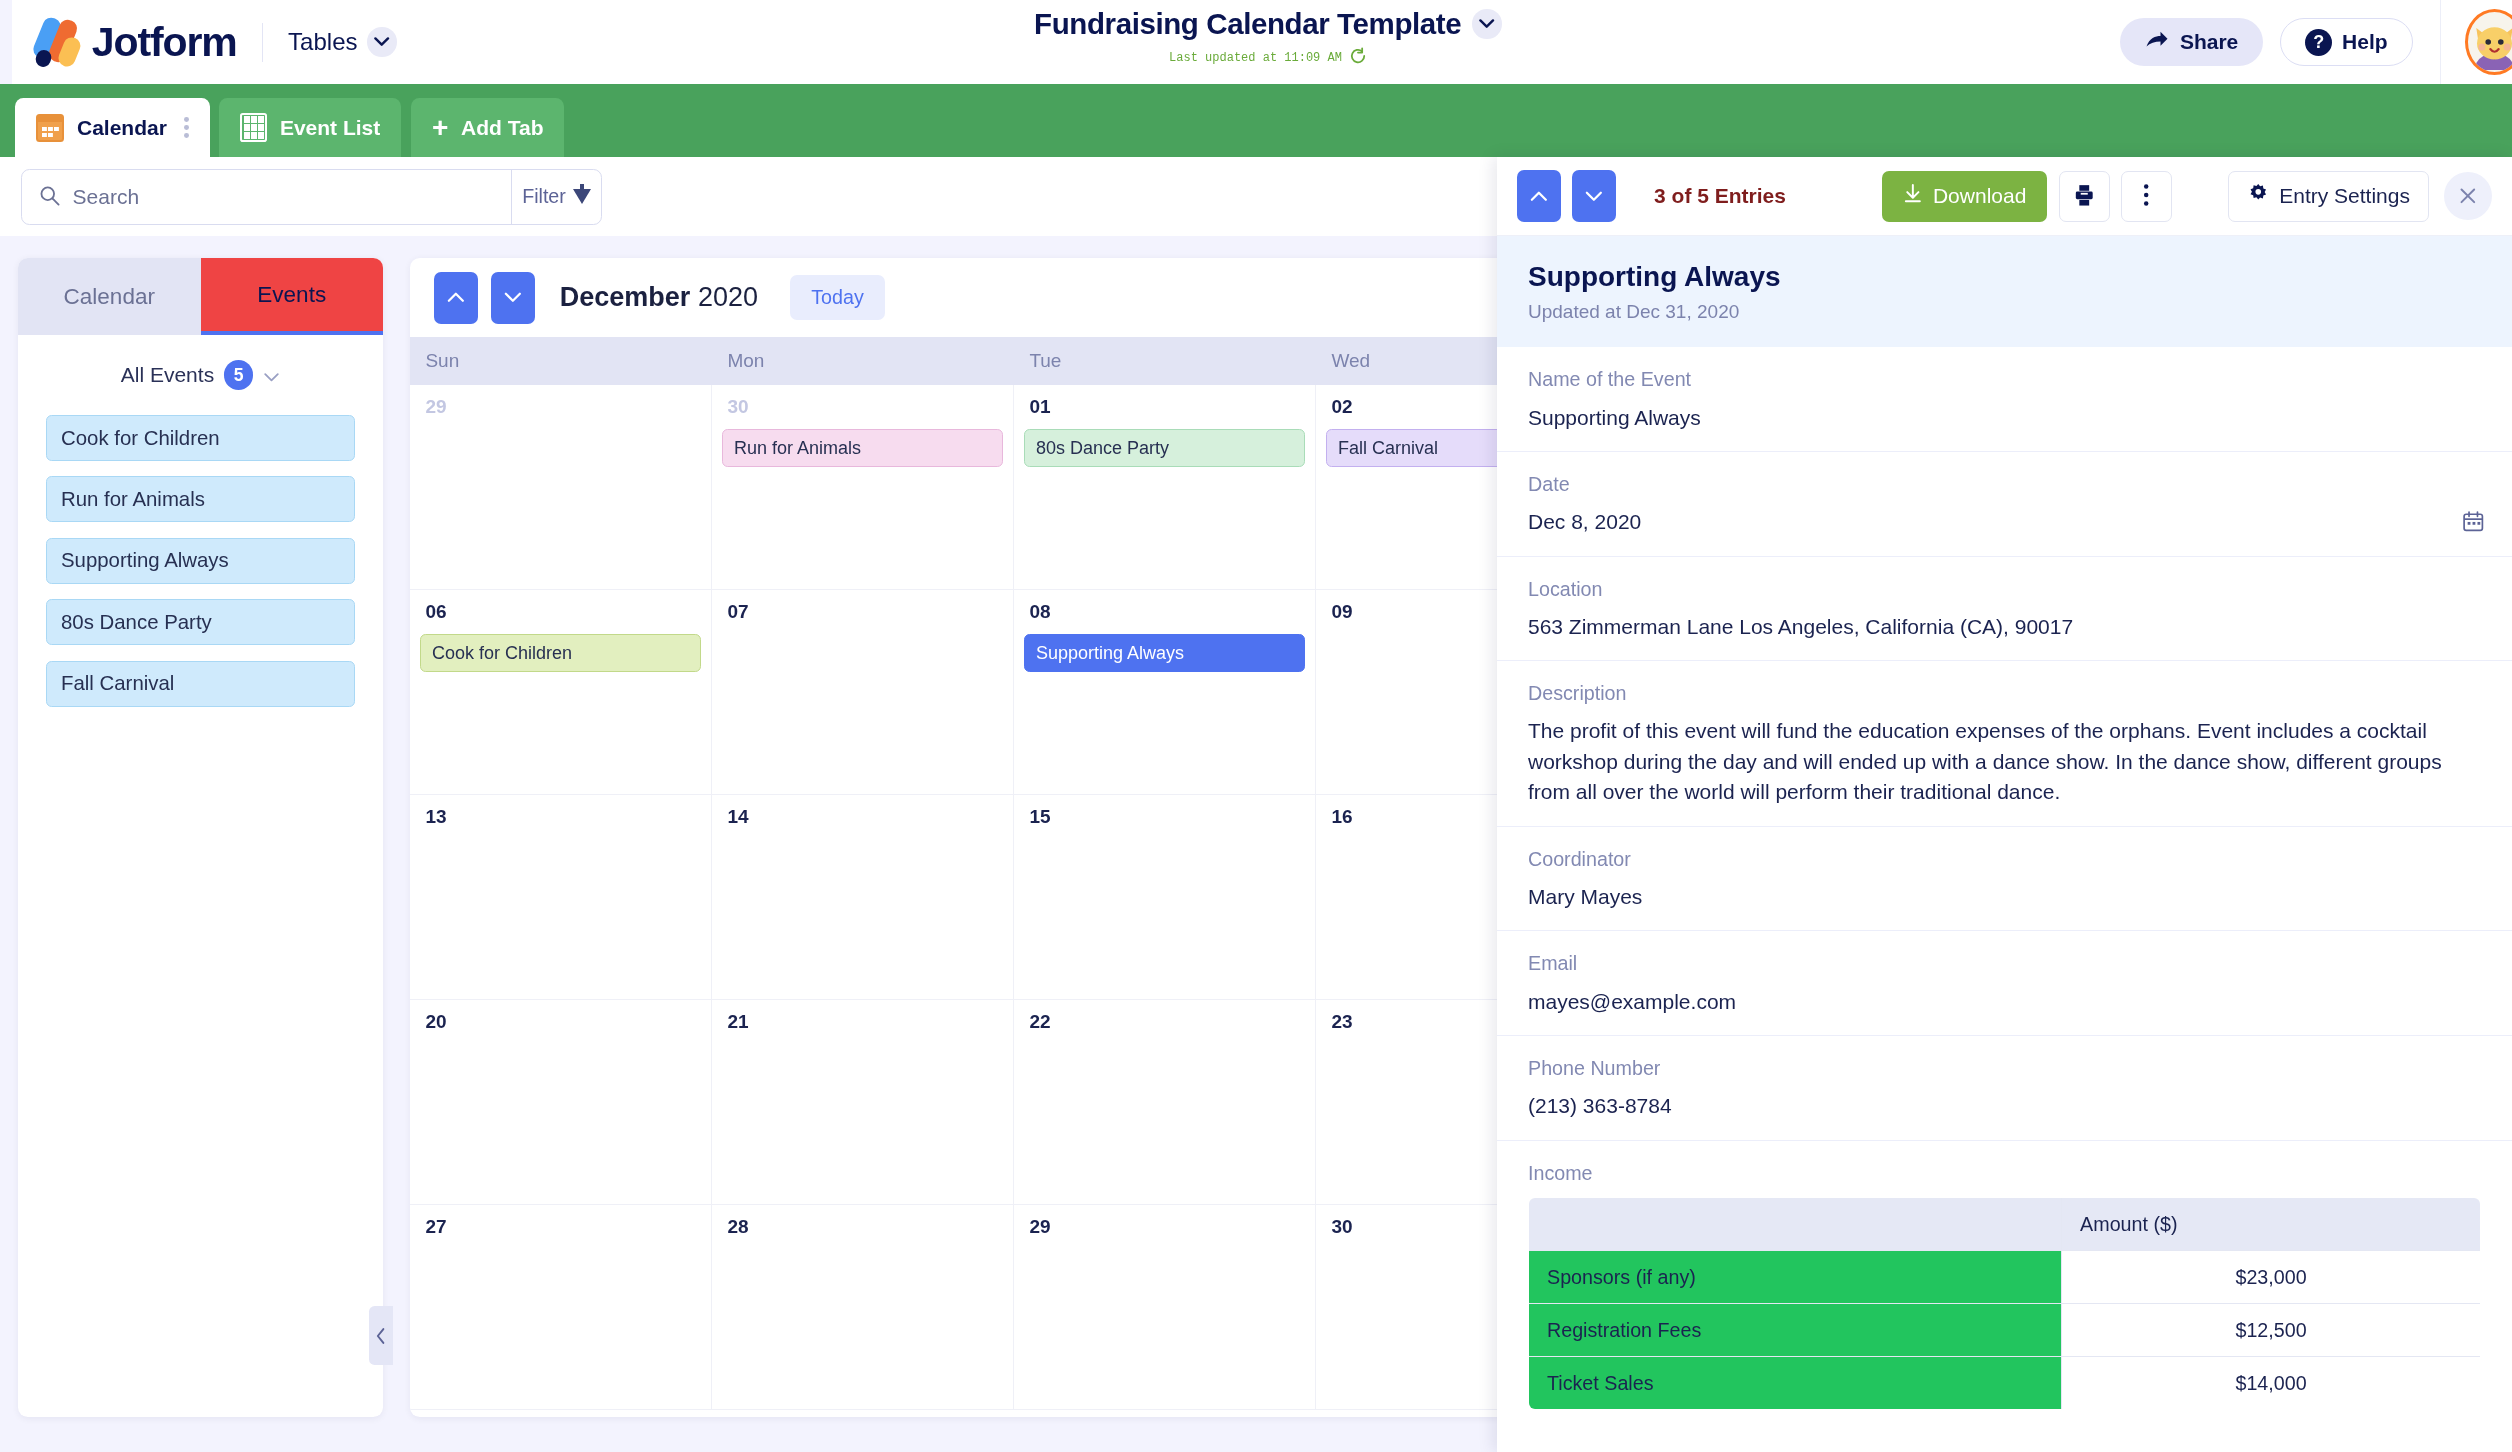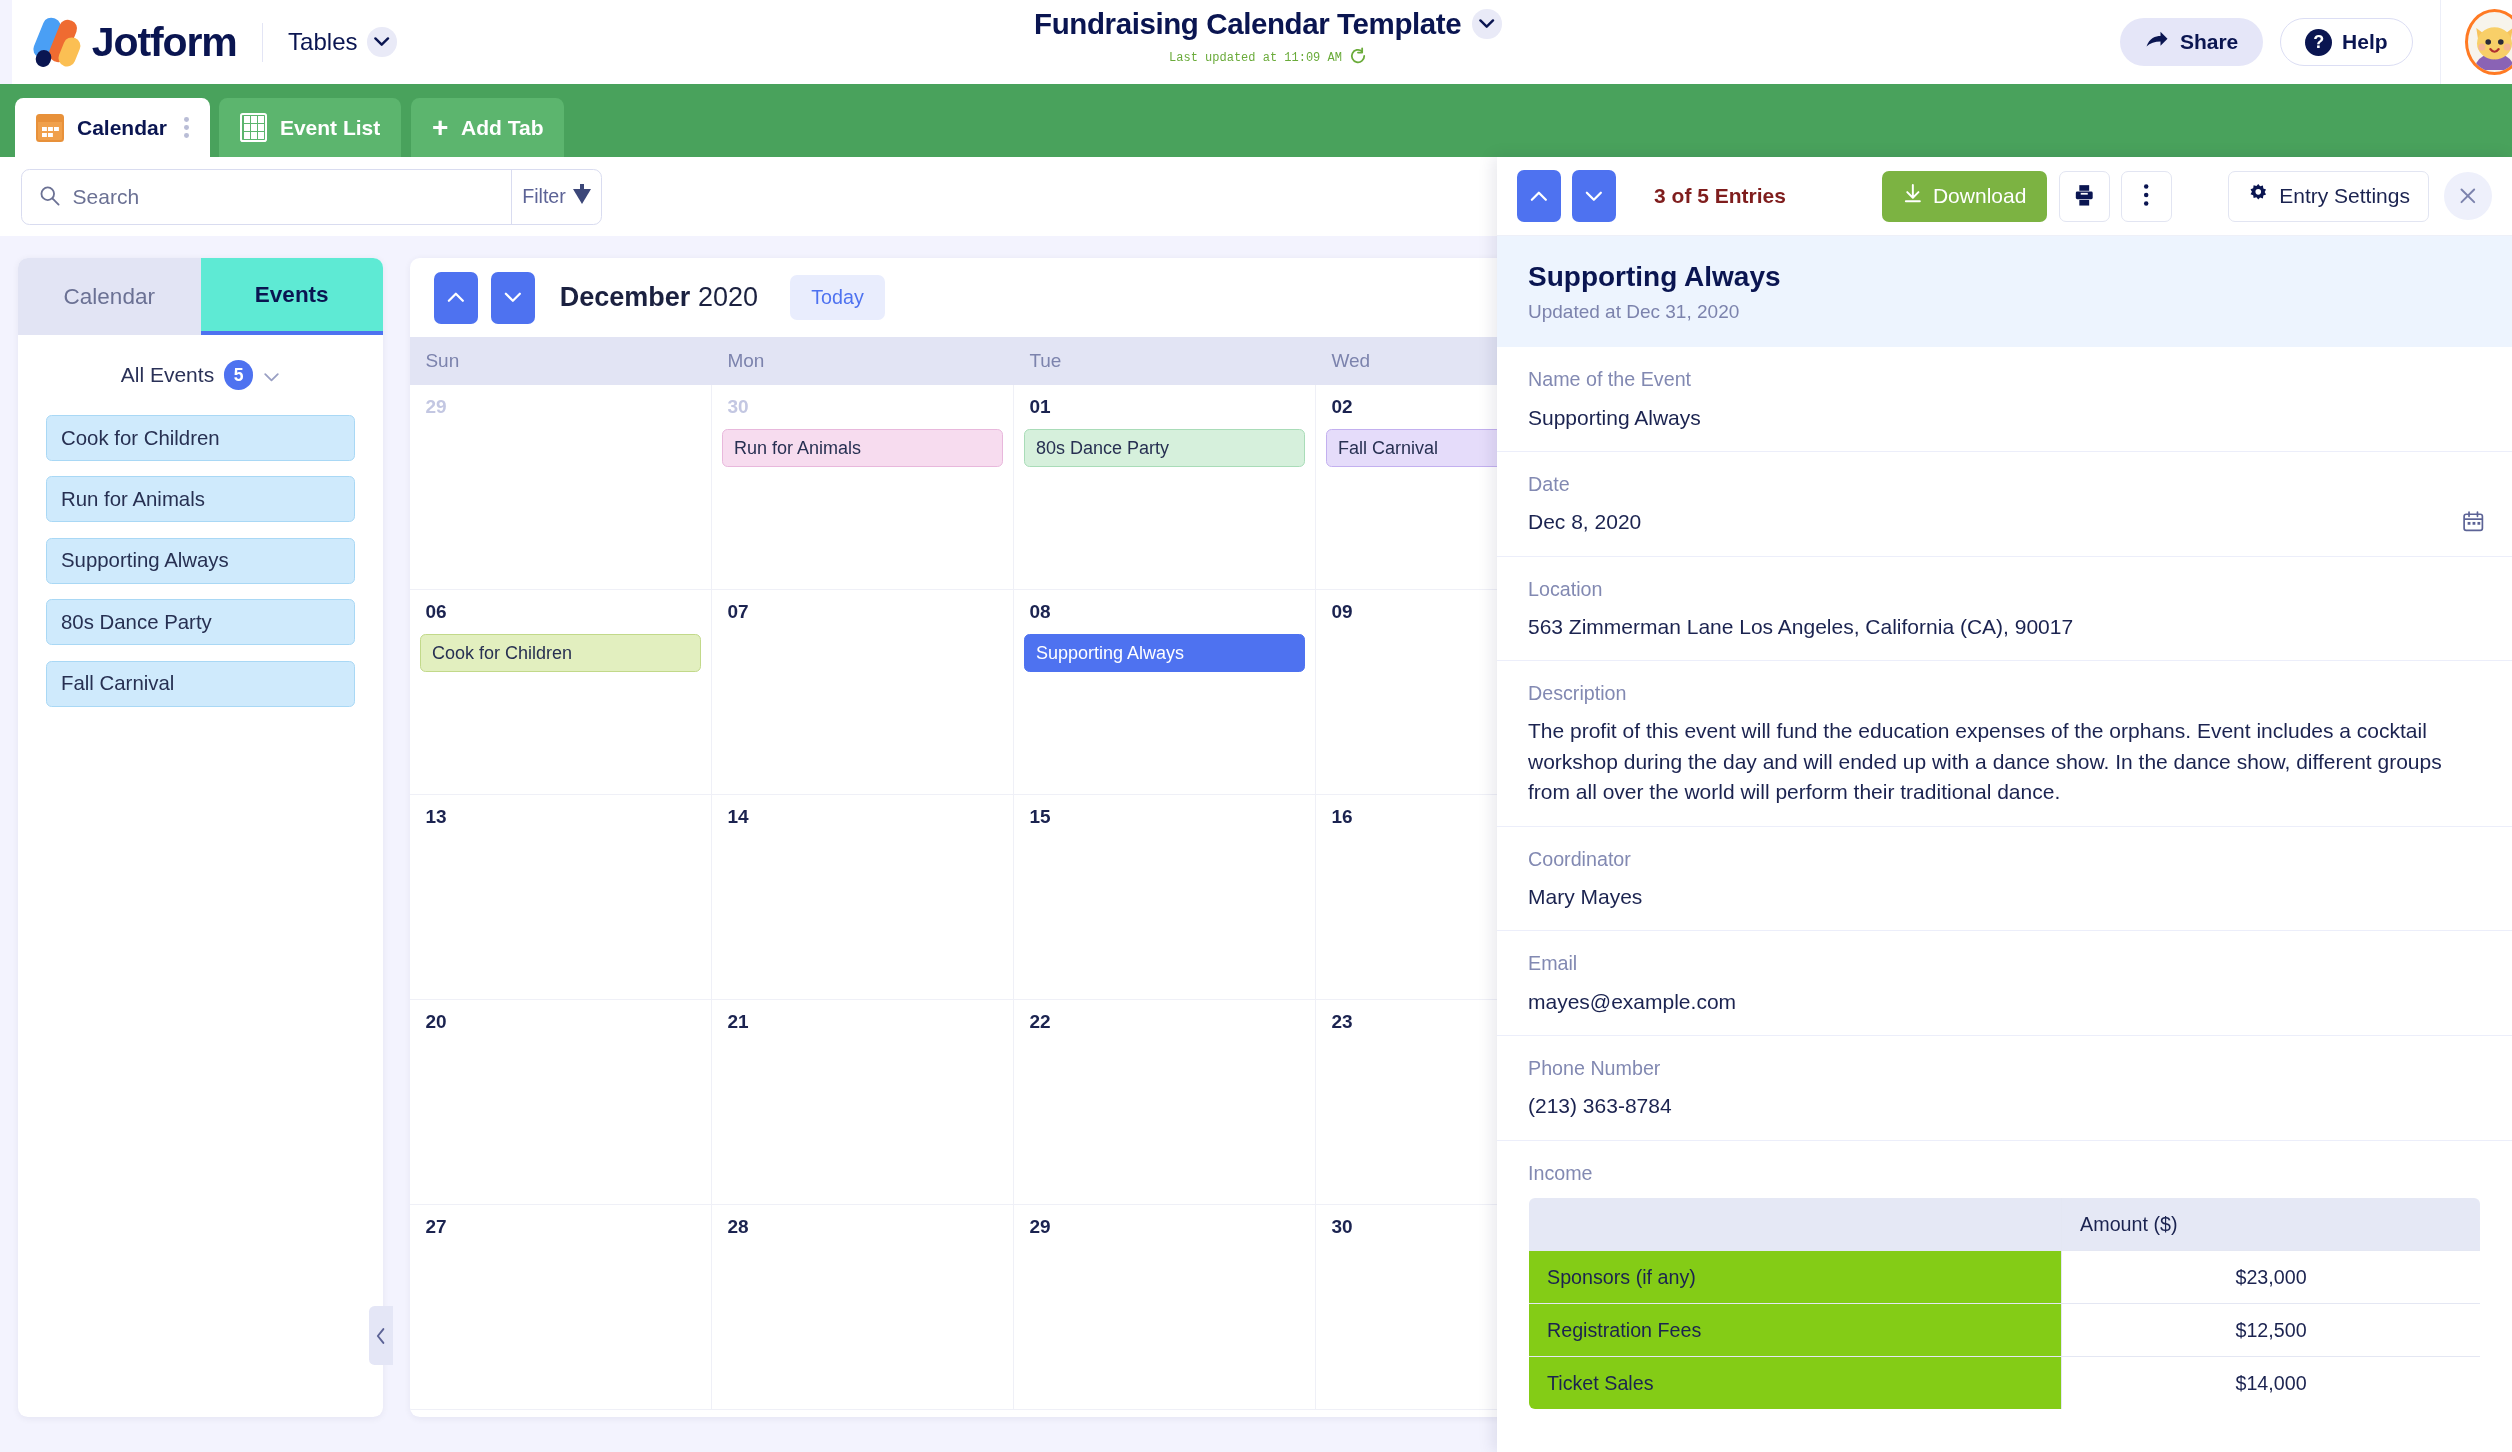--- a/index.html
+++ b/index.html
@@ -154,21 +154,21 @@
     background: #fff; border-radius: 9.8px;
     box-shadow: 0 1.4px 7px rgba(16,23,70,0.06);
     overflow: hidden;
   }
   .side-tabs { display: flex; height: 77px; }
   .side-tab {
     flex: 1; display: flex; align-items: center; justify-content: center;
     font-size: 22.5px; cursor: pointer;
   }
   .side-tab.inactive { background: #e2e4f4; color: #6b7194; }
-  .side-tab.activet { background: #5eead4; color: #0a1551; font-weight: 700; border-bottom: 4.2px solid #4e72f0; }
+  .side-tab.activet { background: #ef4444; color: #0a1551; font-weight: 400; border-bottom: 4.2px solid #4e72f0; }
   .allrow {
     display: flex; align-items: center; justify-content: center; gap: 9.8px;
     height: 80px; font-size: 21px; color: #2a3157; cursor: pointer;
   }
   .count-badge {
     min-width: 29.5px; height: 29.5px; padding: 0 5.6px; border-radius: 70px;
     background: #4e72f0; color: #fff; font-size: 17.6px; font-weight: 700;
     display: flex; align-items: center; justify-content: center;
   }
   .ev-chip {
@@ -264,21 +264,21 @@
 
   .income-wrap { padding: 21px 31px 0 31px; }
   .inc-table { width: 100%; border-collapse: collapse; margin-top: 12.6px;
     border: 1.4px solid #dfe2f0; border-radius: 7px; overflow: hidden; }
   .inc-table th, .inc-table td {
     border: 1.4px solid #e4e7f3; height: 53px; font-size: 19.7px; color: #1b2350;
   }
   .inc-table th { background: #e5e8f5; font-weight: 400; }
   .inc-table th.c1 { width: 56%; }
   .inc-table th.c2 { text-align: left; padding-left: 18px; }
-  .inc-table td.k { background: #84cc16; text-align: left; padding-left: 18px; }
+  .inc-table td.k { background: #22c55e; text-align: left; padding-left: 18px; }
   .inc-table td.v { background: #fff; text-align: center; }
 </style>
 </head>
 <body>
 
 <div class="topbar">
   <div class="brand">
     <div class="jf-logo">
       <span class="s1"></span>
         <span class="s2"></span>

